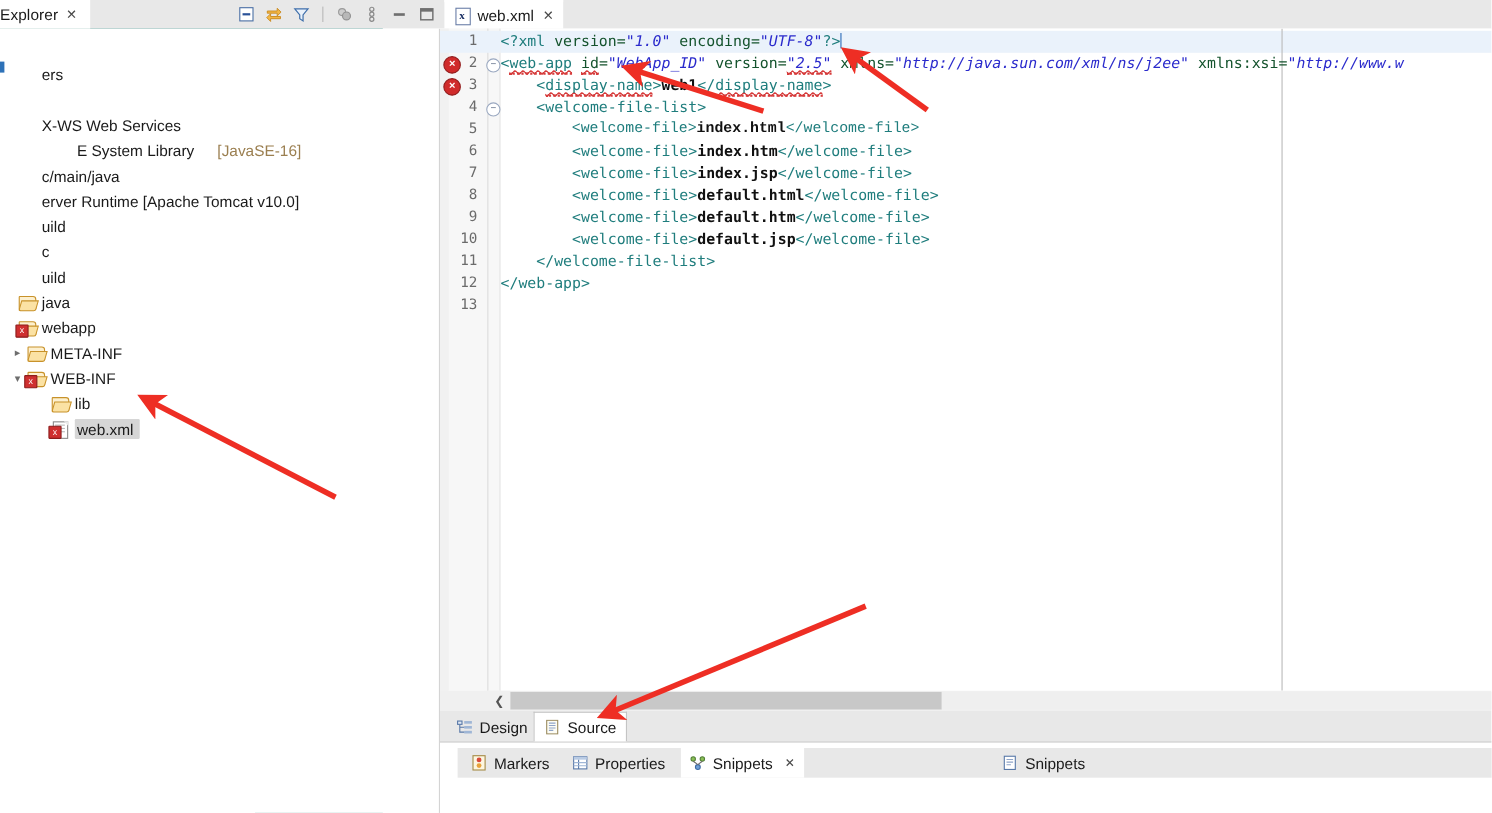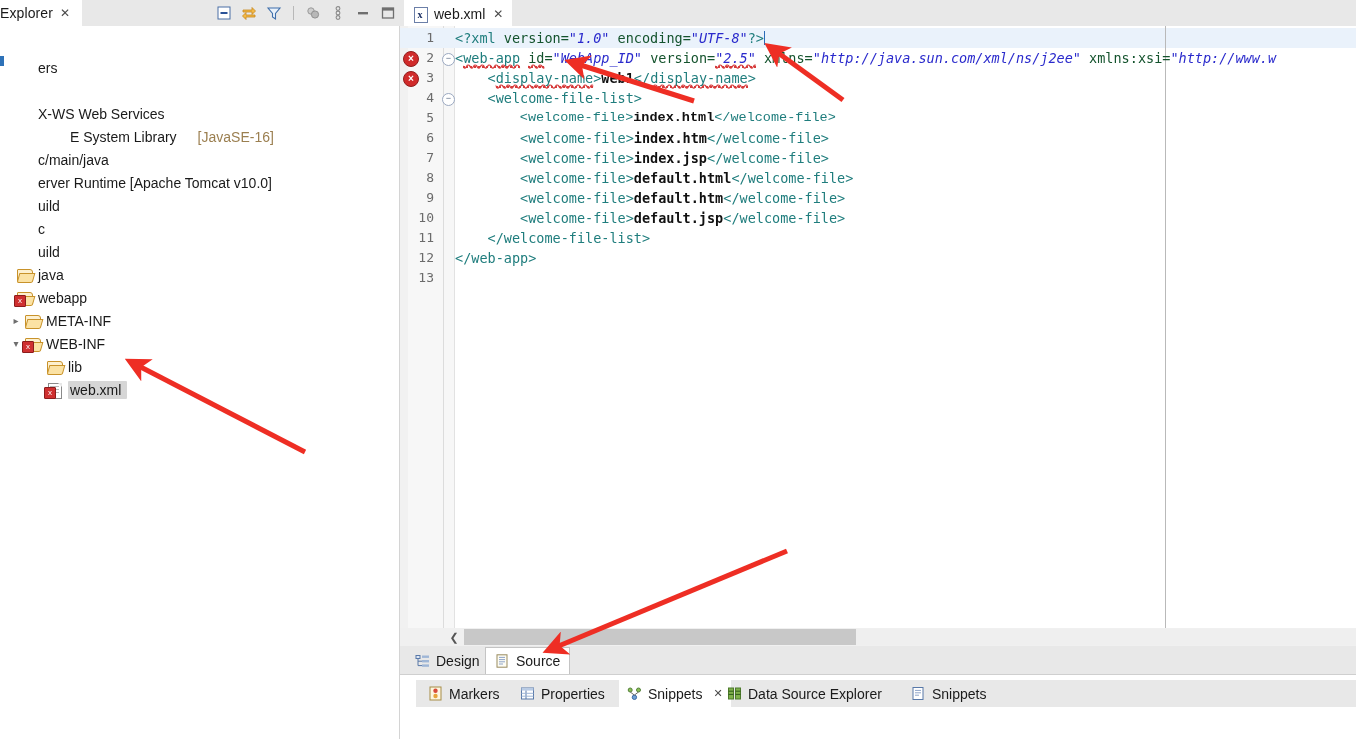--- a/index.html
+++ b/index.html
@@ -502,30 +502,20 @@
           <svg width="15" height="15" viewBox="0 0 15 15">
             <circle cx="3.2" cy="4" r="2" fill="#8bbf56" stroke="#53803a"></circle>
             <circle cx="11.5" cy="4" r="2" fill="#8bbf56" stroke="#53803a"></circle>
             <circle cx="7.4" cy="11.3" r="2.2" fill="#6f9fd6" stroke="#3d6aa4"></circle>
             <path d="M3.2 6 L7.4 9.1 M11.5 6 L7.4 9.1" stroke="#6b6b6b"></path>
           </svg>
         </span>
         <span>Snippets</span>
         <span class="bt-close">✕</span>
       </div>
-      <div class="bt-tab" style="left:303px;">
-        <span class="mini">
-          <svg width="15" height="15" viewBox="0 0 15 15">
-            <rect x="1.5" y="2" width="5" height="11" fill="#7fb04a" stroke="#4d7a2c"></rect>
-            <rect x="8.5" y="2" width="5" height="11" fill="#7fb04a" stroke="#4d7a2c"></rect>
-            <path d="M1.5 5.2h5M1.5 8.4h5M8.5 5.2h5M8.5 8.4h5" stroke="#2f5a1b"></path>
-          </svg>
-        </span>
-        <span>Data Source Explorer</span>
-      </div>
       <div class="bt-tab" style="left:487px;">
         <span class="mini">
           <svg width="15" height="15" viewBox="0 0 15 15">
             <rect x="2" y="1.5" width="10" height="12" fill="#ffffff" stroke="#5878a8"></rect>
             <path d="M4 4.4h6M4 6.8h6M4 9.2h4" stroke="#8fa4c8"></path>
           </svg>
         </span>
         <span>Snippets</span>
       </div>
     </div>

